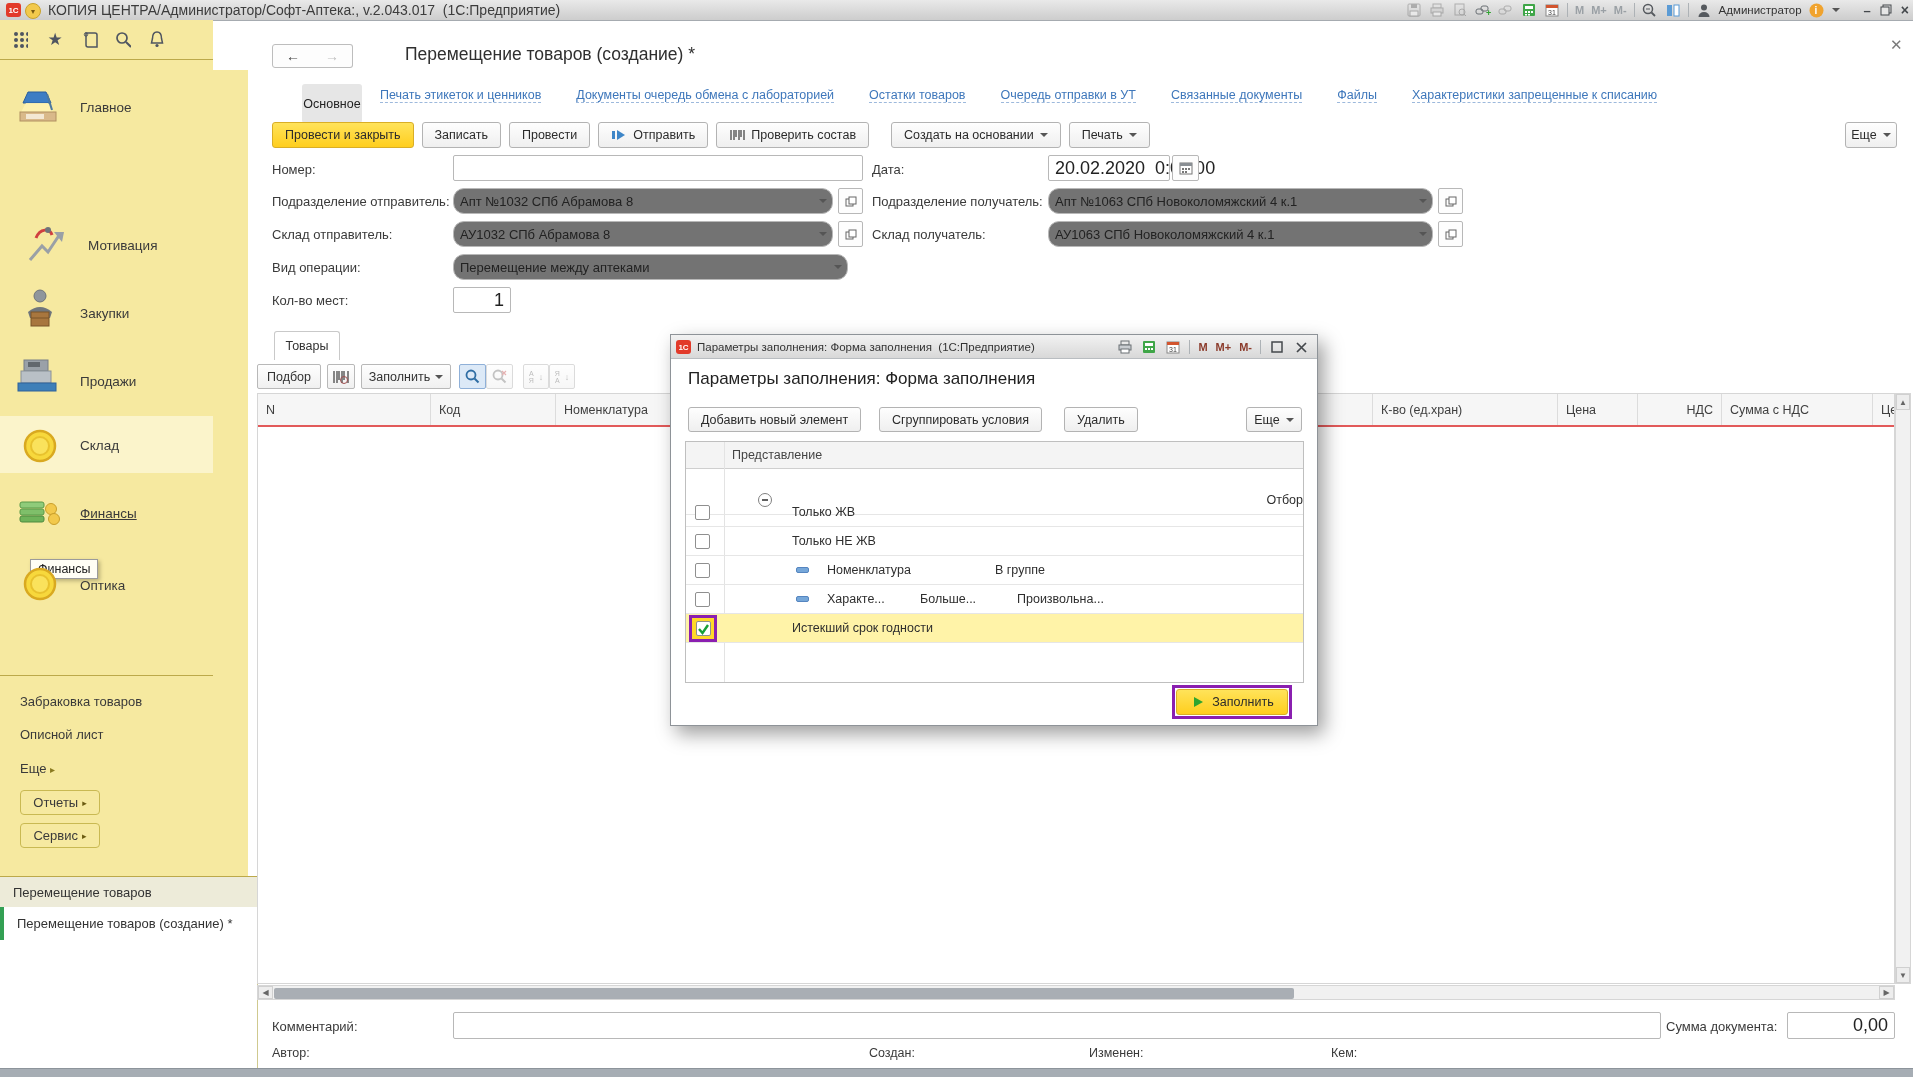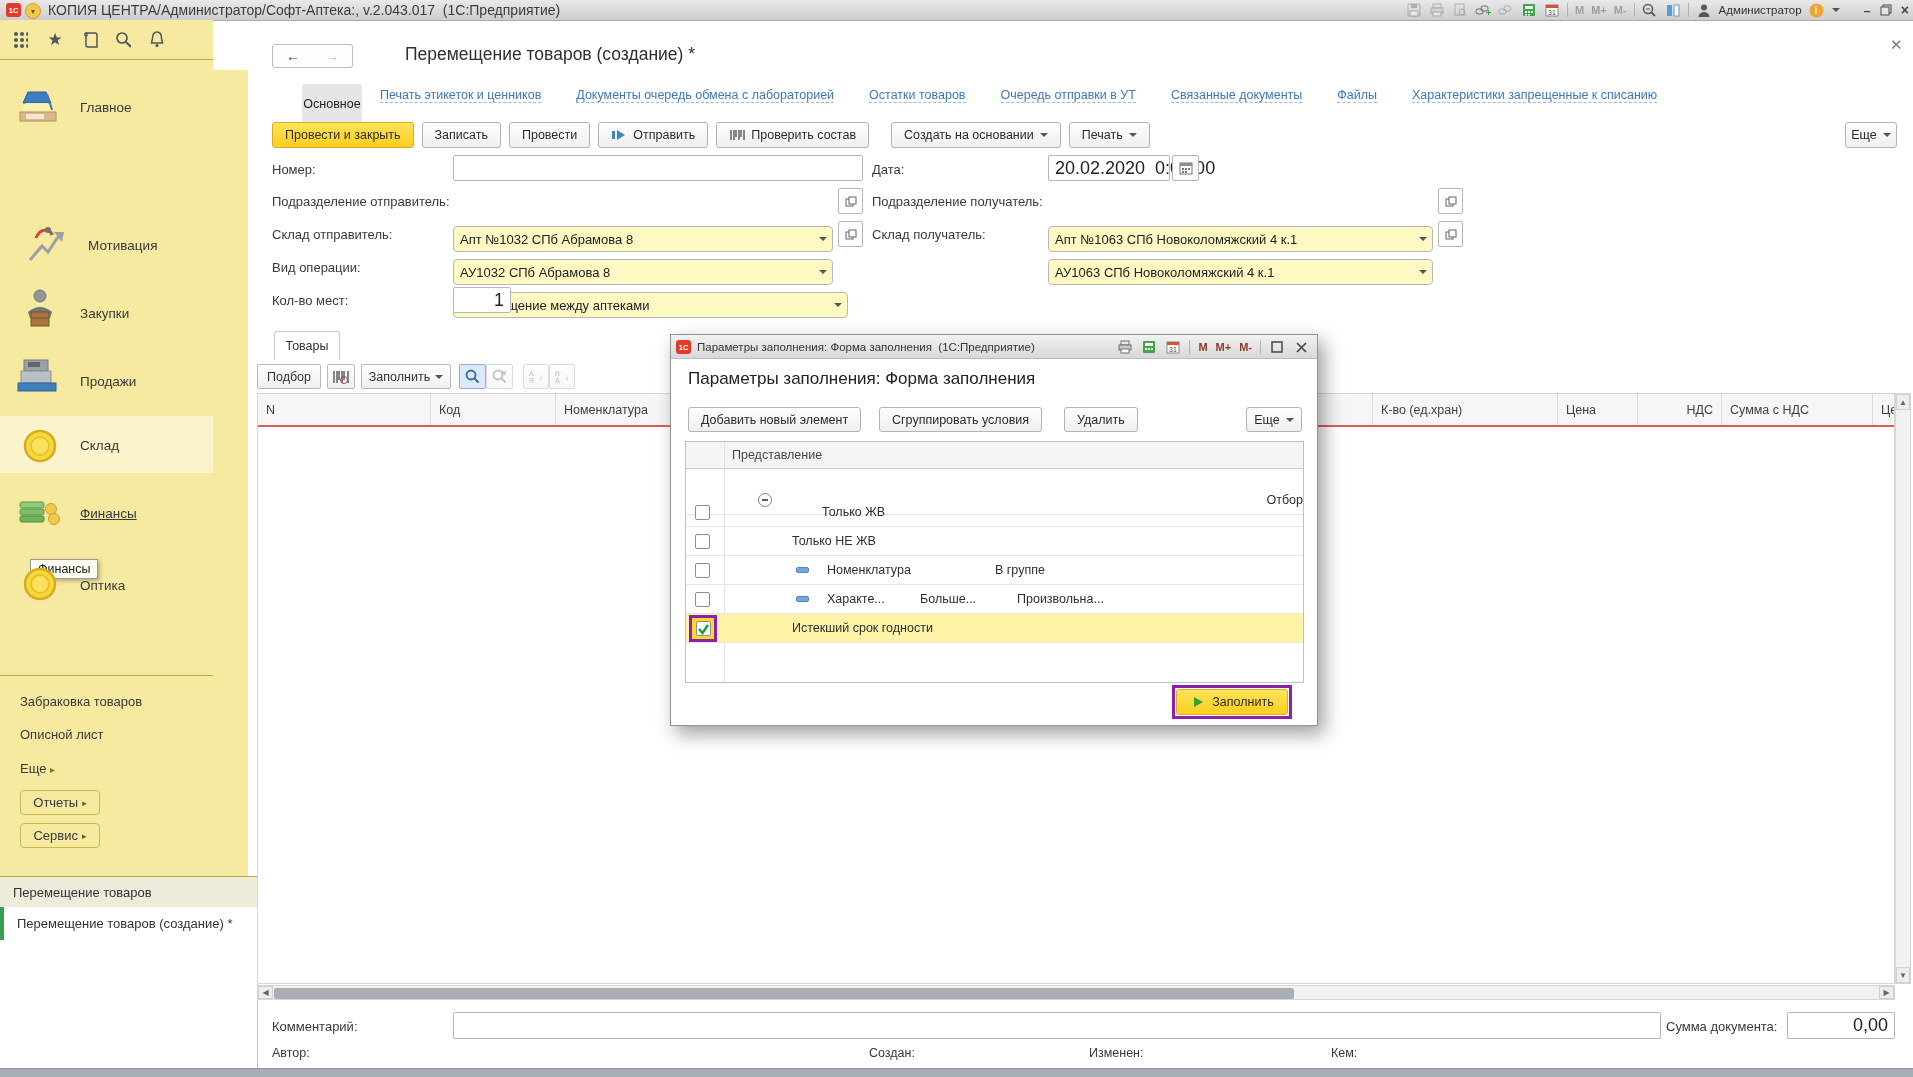--- a/index.html
+++ b/index.html
@@ -36,21 +36,21 @@
   .doc-title{font-size:17.5px;color:#2F2F2F;}
   .tab-active{background:#E6E6E6;border-radius:3px;display:flex;align-items:center;justify-content:center;font-size:12.5px;color:#222;}
   .tablinks{display:flex;gap:35px;align-items:center;}
   .lnk{font-size:12.5px;color:#3E77BB;border-bottom:1px dashed #9DB9DC;white-space:nowrap;cursor:pointer;}
   .btn{background:linear-gradient(#FEFEFE,#EFEFEF);border:1px solid #B3B3B3;border-radius:3px;font-size:12.5px;color:#2B2B2B;display:inline-flex;align-items:center;justify-content:center;padding:0 12px;height:26px;gap:6px;box-sizing:border-box;white-space:nowrap;}
   .btn-yellow{background:linear-gradient(#FFE35A,#FFCE1E);border:1px solid #D9AE26;}
   .cmdbar{display:flex;gap:8px;align-items:center;}
   .caret{width:0;height:0;border-left:4px solid transparent;border-right:4px solid transparent;border-top:4px solid #555;display:inline-block;}
   .flabel{font-size:13px;color:#3A3A3A;white-space:nowrap;}
   .field{background:#FFF;border:1px solid #B8B8B8;border-radius:2px;box-sizing:border-box;display:flex;align-items:center;padding:0 6px;font-size:18px;color:#222;white-space:pre;}
-  .combo{background:#fef9c3;border:1px solid #B8B8B8;border-radius:4px;box-sizing:border-box;display:flex;align-items:center;font-size:13px;color:#222;margin-top:38px;}
+  .combo{background:#737373;border:1px solid #B8B8B8;border-radius:11px;box-sizing:border-box;display:flex;align-items:center;font-size:13px;color:#222;}
   .combo .cval{flex:1;padding-left:6px;white-space:nowrap;overflow:hidden;}
   .combo .carr{width:18px;display:flex;align-items:center;justify-content:center;}
   .sqbtn{background:#FDFDFD;border:1px solid #B8B8B8;border-radius:2px;box-sizing:border-box;display:flex;align-items:center;justify-content:center;}
   .itemtab{background:#FFF;border:1px solid #C9C9C9;border-bottom:none;border-radius:3px 3px 0 0;display:flex;align-items:center;justify-content:center;font-size:12.5px;color:#333;}
   .tbtn{background:linear-gradient(#FEFEFE,#F0F0F0);border:1px solid #B8B8B8;border-radius:2px;display:flex;align-items:center;justify-content:center;font-size:12.5px;gap:5px;box-sizing:border-box;}
   .tbtn.pressed{background:#DCE9F7;border-color:#8FB0D8;}
   .tbtn.off{opacity:.5;}
   .az{font-size:7px;line-height:7px;color:#777;text-align:center;}
   .thead{background:#F6F6F6;border-bottom:1px solid #D3D3D3;display:flex;}
   .thcell{border-right:1px solid #DCDCDC;box-sizing:border-box;display:flex;align-items:center;padding:0 8px;font-size:12.5px;color:#3F3F3F;white-space:nowrap;overflow:hidden;}
@@ -580,21 +580,21 @@
       <div style="position:absolute;left:0;top:0;width:100%;height:27px;background:#F4F4F4;border-bottom:1px solid #CFCFCF;box-sizing:border-box;">
         <span class="dcell" style="position:absolute;left:46px;top:6px;color:#444;">Представление</span>
       </div>
       <div style="position:absolute;left:38px;top:0;width:1px;height:100%;background:#E3E3E3;"></div>
 
       <div class="dlgrow" style="left:0;top:44px;width:617px;height:29px;justify-content:space-between;">
         <span class="gcirc" style="margin-left:72px;"></span>
         <span class="dcell" style="margin-left:7px;">Отбор</span>
       </div>
 
-      <div class="dlgrow" style="left:0;top:56px;width:617px;height:29px;gap:30px;">
+      <div class="dlgrow" style="left:0;top:56px;width:617px;height:29px;">
         <span class="cb" style="margin-left:9px;"></span>
         <span class="dcell" style="margin-left:82px;">Только ЖВ</span>
       </div>
 
       <div class="dlgrow" style="left:0;top:85px;width:617px;height:29px;">
         <span class="cb" style="margin-left:9px;"></span>
         <span class="dcell" style="margin-left:82px;">Только НЕ ЖВ</span>
       </div>
 
       <div class="dlgrow" style="left:0;top:114px;width:617px;height:29px;">

